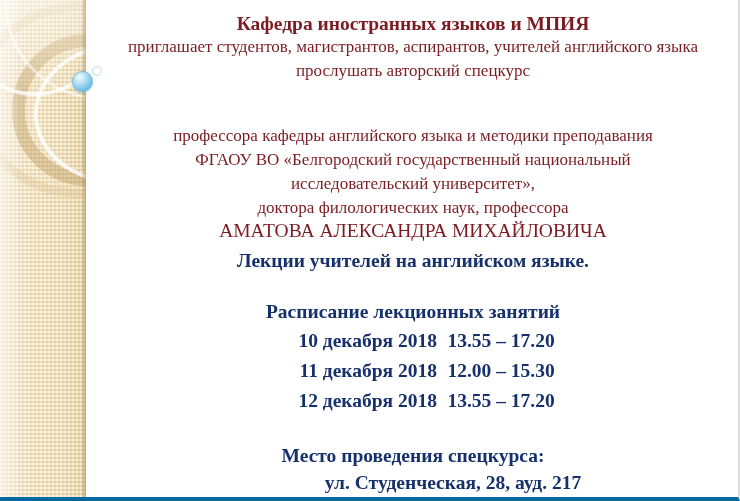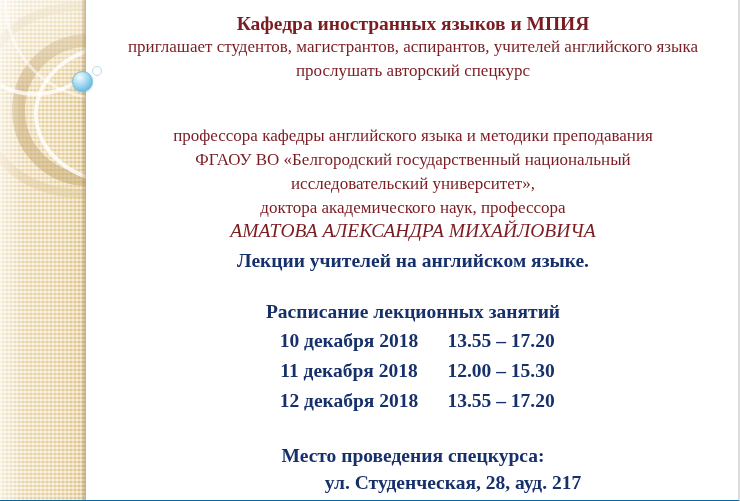--- a/index.html
+++ b/index.html
@@ -13,21 +13,21 @@
   }
 
   #slide {
     position: relative;
     width: 740px;
     height: 501px;
     background: #ffffff;
     overflow: hidden;
     box-sizing: border-box;
     border-right: 2px solid #dcdcdc;
-    border-bottom: 1px solid #0369a1;
+    border-bottom: 4px solid #0369a1;
   }
 
   
   #deco {
     position: absolute;
     left: 0;
     top: 0;
     width: 86px;
     height: 501px;
     overflow: hidden;
@@ -173,21 +173,21 @@
     text-align: center;
     white-space: nowrap;
     color: #16306b;
     font-weight: bold;
     font-size: 19.5px;
     line-height: 1;
   }
   .srow .date {
     display: inline-block;
     width: 176px;
-    text-align: center;
+    text-align: right;
   }
   .srow .time {
     display: inline-block;
     width: 128px;
     text-align: center;
   }
 </style>
 </head>
 <body>
 
@@ -217,23 +217,23 @@
 
     <div class="tline maroon s19" style="top:62px;">прослушать авторский спецкурс</div>
 
 
     <div class="tline maroon s19" style="top:127px;">профессора кафедры английского языка и методики преподавания</div>
 
     <div class="tline maroon s19" style="top:151px;">ФГАОУ ВО «Белгородский государственный национальный</div>
 
     <div class="tline maroon s19" style="top:175px;">исследовательский университет»,</div>
 
-    <div class="tline maroon s19" style="top:199px;">доктора академического наук, профессора</div>
-
-    <div class="tline maroon s20" style="top:221px;font-style:italic;">АМАТОВА АЛЕКСАНДРА МИХАЙЛОВИЧА</div>
+    <div class="tline maroon s19" style="top:199px;">доктора филологических наук, профессора</div>
+
+    <div class="tline maroon s20" style="top:221px;">АМАТОВА АЛЕКСАНДРА МИХАЙЛОВИЧА</div>
 
     <div class="tline navy b s20" style="top:251px;">Лекции учителей на английском языке.</div>
 
     <div class="tline navy b s20" style="top:302px;">Расписание лекционных занятий</div>
 
     <div class="srow" style="top:331px;">
       <span class="date">10  декабря 2018</span><span class="time">13.55 – 17.20</span>
     </div>
 
     <div class="srow" style="top:361px;">

